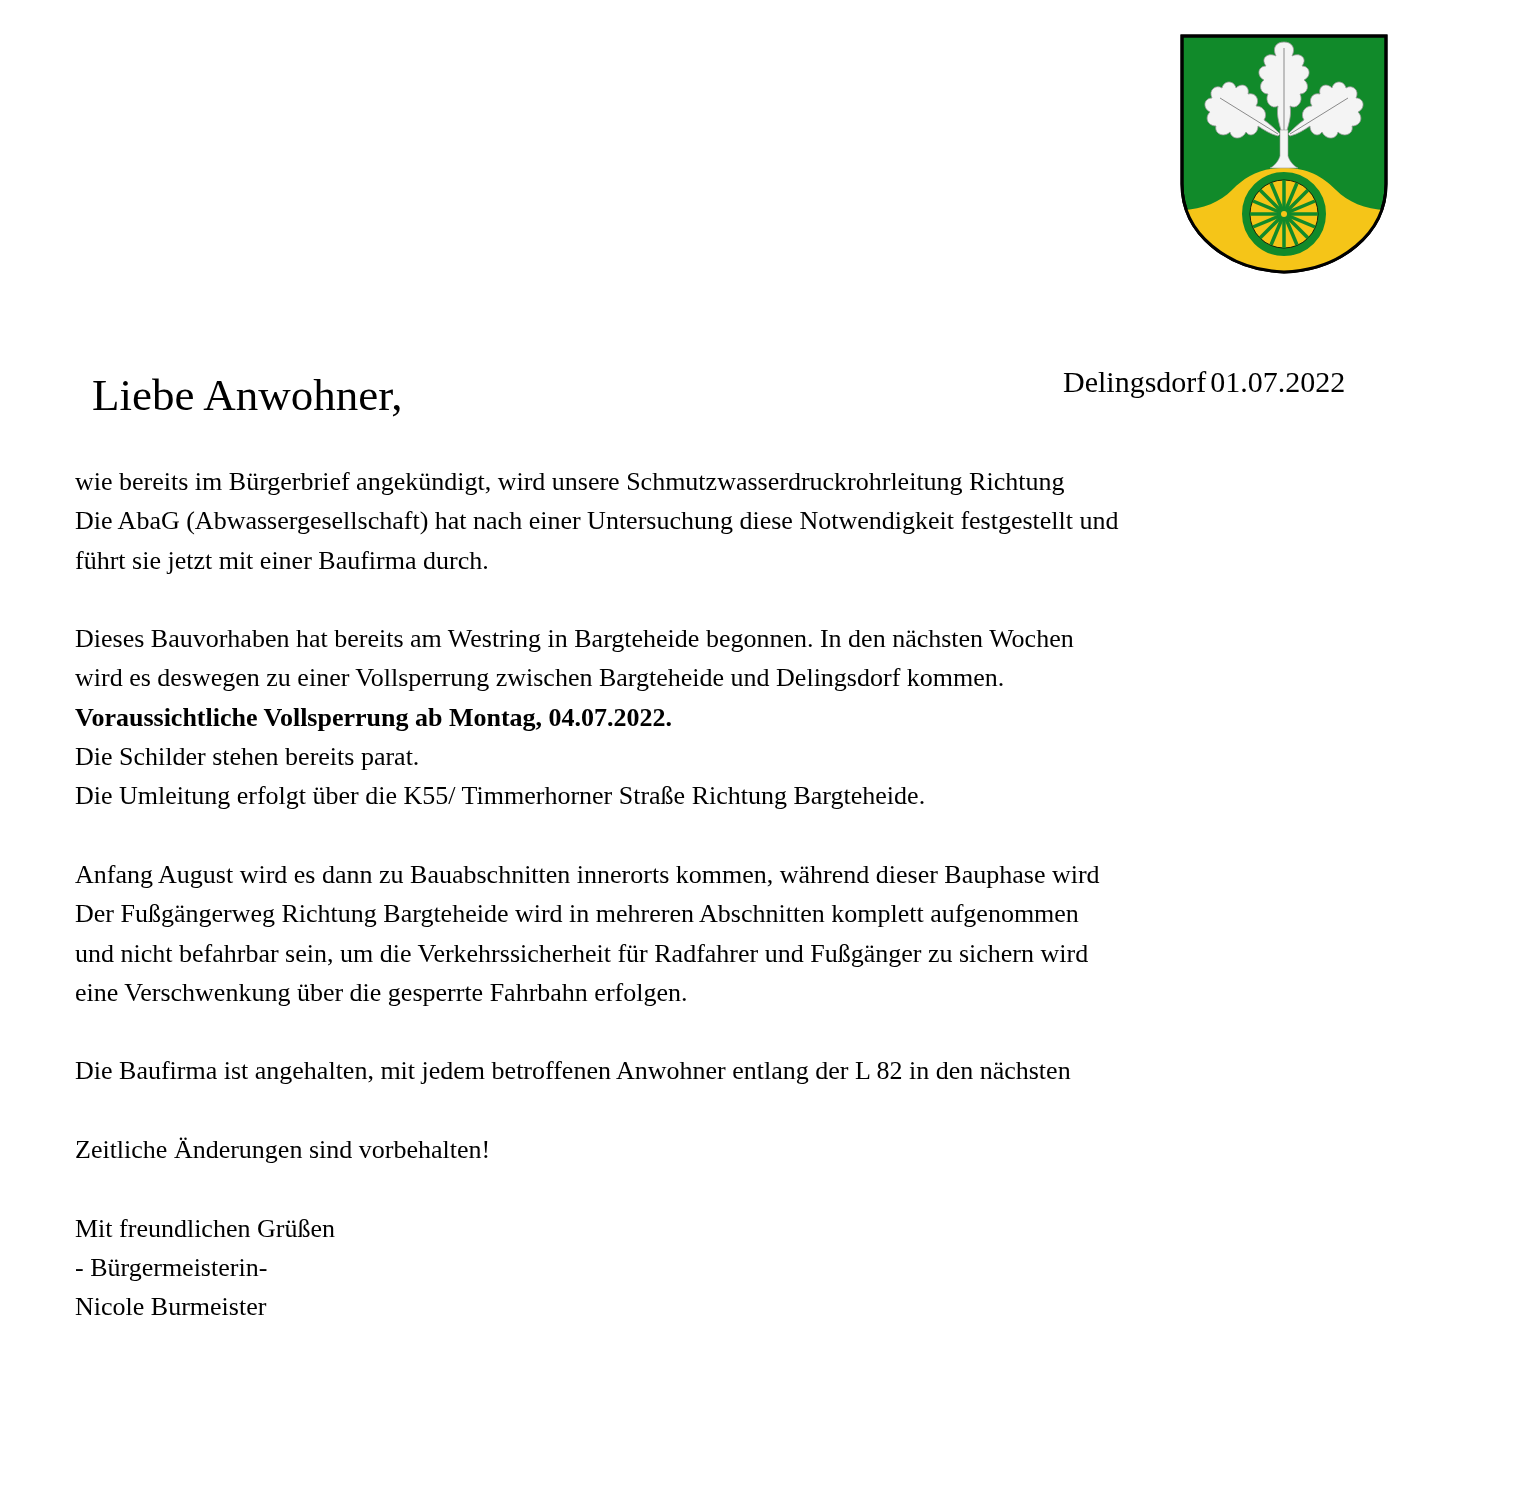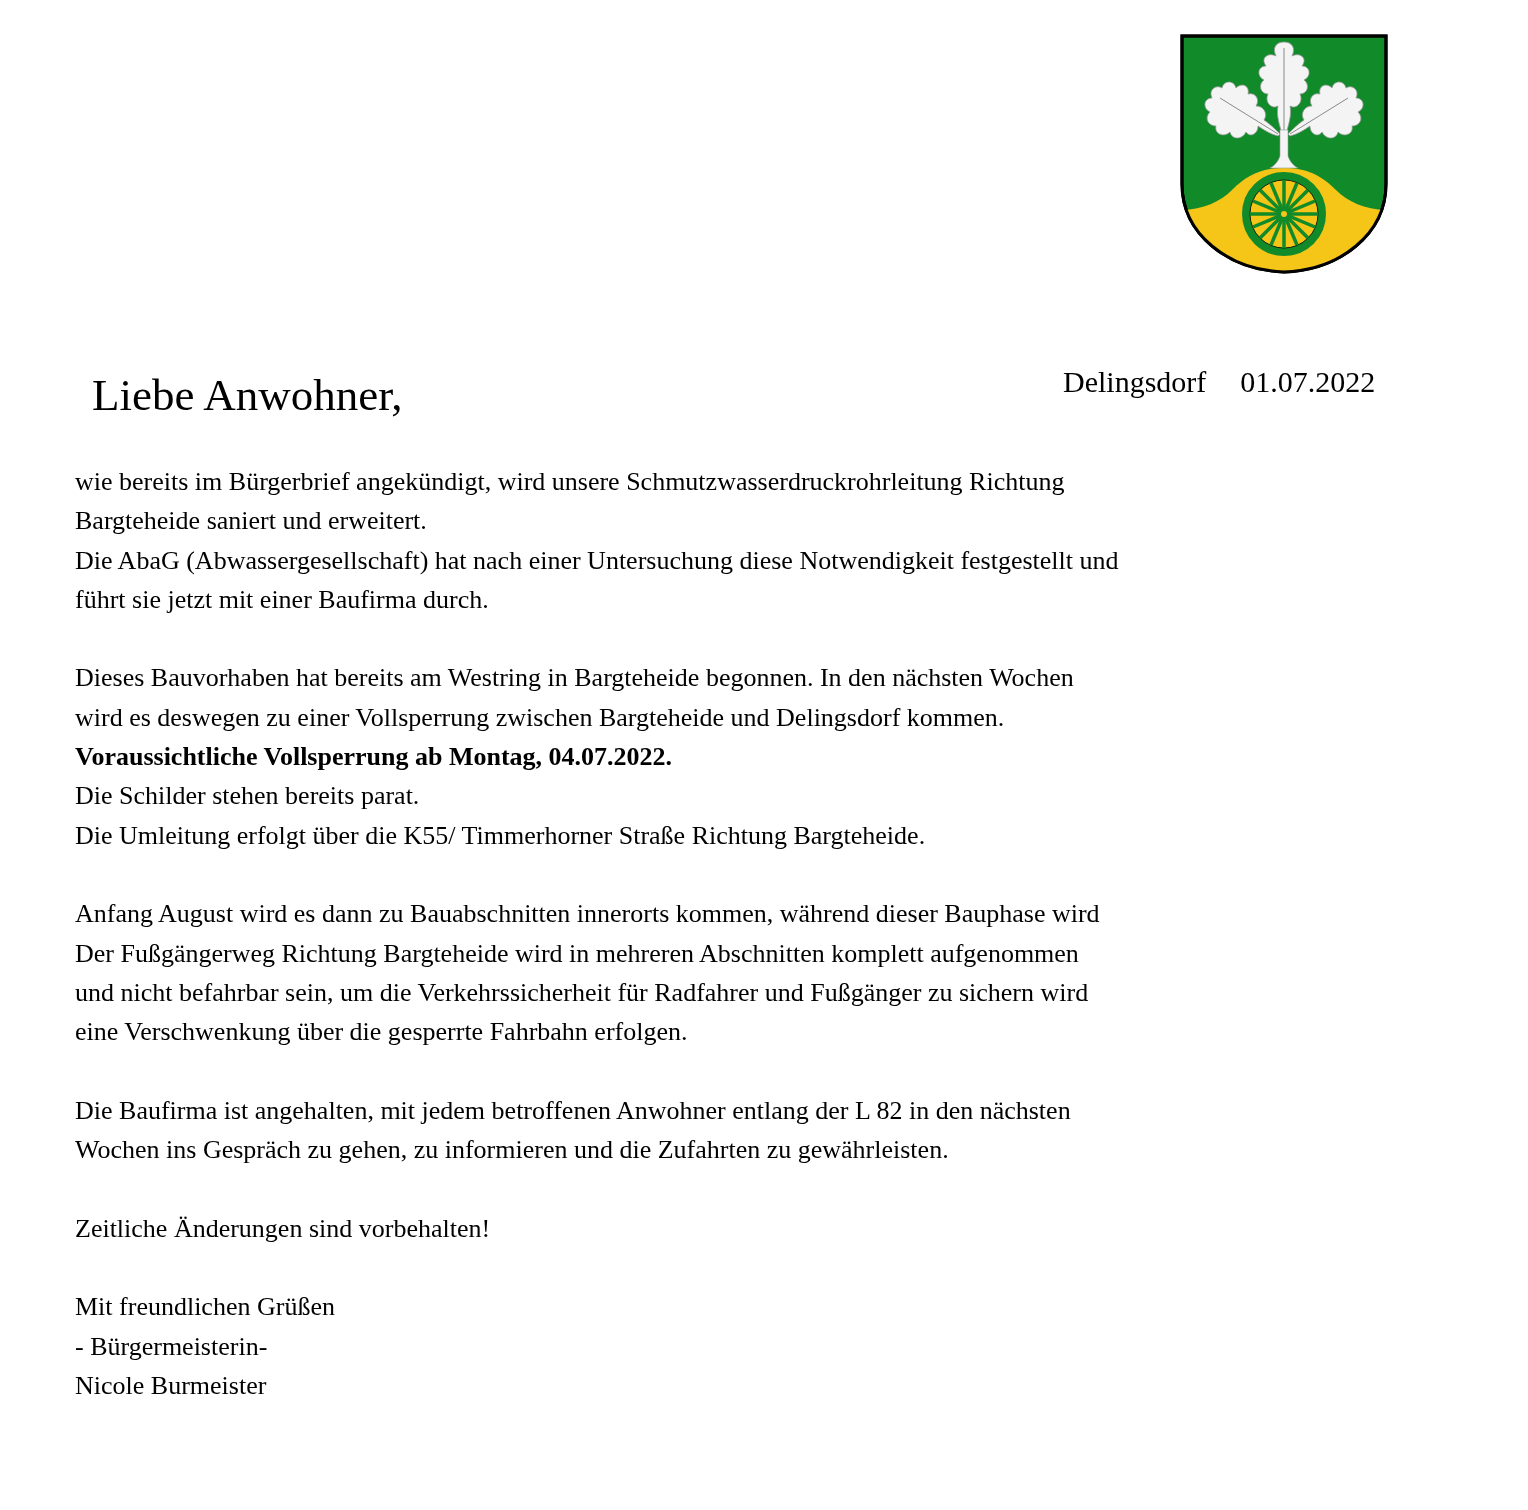--- a/index.html
+++ b/index.html
@@ -39,21 +39,21 @@
     }
     .place-date {
       position: absolute;
       left: 1063px;
       top: 362px;
       font-size: 30px;
       line-height: 40px;
       white-space: nowrap;
     }
     .place-date .date {
-      margin-left: 34px;
+      margin-left: 4px;
       text-align: center;
     }
     .body-text {
       position: absolute;
       left: 75px;
       top: 462px;
       width: 1420px;
       font-size: 26px;
       line-height: 39.3px;
     }
@@ -124,21 +124,20 @@
 
 <h1 class="salutation">Liebe Anwohner,</h1>
 
 <div class="place-date">
   <span>Delingsdorf</span><span class="date">01.07.2022</span>
 </div>
 
 <div class="body-text">
   <div>
     <span class="line">wie bereits im Bürgerbrief angekündigt, wird unsere Schmutzwasserdruckrohrleitung Richtung</span>
-    <span class="line">Bargteheide saniert und erweitert.</span>
     <span class="line">Die AbaG (Abwassergesellschaft) hat nach einer Untersuchung diese Notwendigkeit festgestellt und</span>
     <span class="line">führt sie jetzt mit einer Baufirma durch.</span>
   </div>
   <span class="gap"></span>
   <div>
     <span class="line">Dieses Bauvorhaben hat bereits am Westring in Bargteheide begonnen. In den nächsten Wochen</span>
     <span class="line">wird es deswegen zu  einer Vollsperrung zwischen Bargteheide und Delingsdorf kommen.</span>
     <span class="line bold">Voraussichtliche Vollsperrung ab Montag, 04.07.2022.</span>
     <span class="line">Die Schilder stehen bereits parat.</span>
     <span class="line">Die Umleitung erfolgt über die K55/ Timmerhorner Straße Richtung Bargteheide.</span>
@@ -146,21 +145,20 @@
   <span class="gap"></span>
   <div>
     <span class="line">Anfang August wird es dann zu Bauabschnitten innerorts kommen, während dieser Bauphase wird</span>
     <span class="line">Der Fußgängerweg Richtung Bargteheide wird in mehreren Abschnitten komplett aufgenommen</span>
     <span class="line">und nicht befahrbar sein, um die Verkehrssicherheit für Radfahrer und Fußgänger zu sichern wird</span>
     <span class="line">eine Verschwenkung über die gesperrte Fahrbahn erfolgen.</span>
   </div>
   <span class="gap"></span>
   <div>
     <span class="line">Die Baufirma ist angehalten, mit jedem betroffenen Anwohner entlang der L 82 in den nächsten</span>
-    <span class="line">Wochen ins Gespräch zu gehen, zu informieren und die Zufahrten zu gewährleisten.</span>
   </div>
   <span class="gap"></span>
   <div>
     <span class="line">Zeitliche Änderungen sind vorbehalten!</span>
   </div>
   <span class="gap"></span>
   <div>
     <span class="line">Mit freundlichen Grüßen</span>
     <span class="line">- Bürgermeisterin-</span>
     <span class="line">Nicole Burmeister</span>

